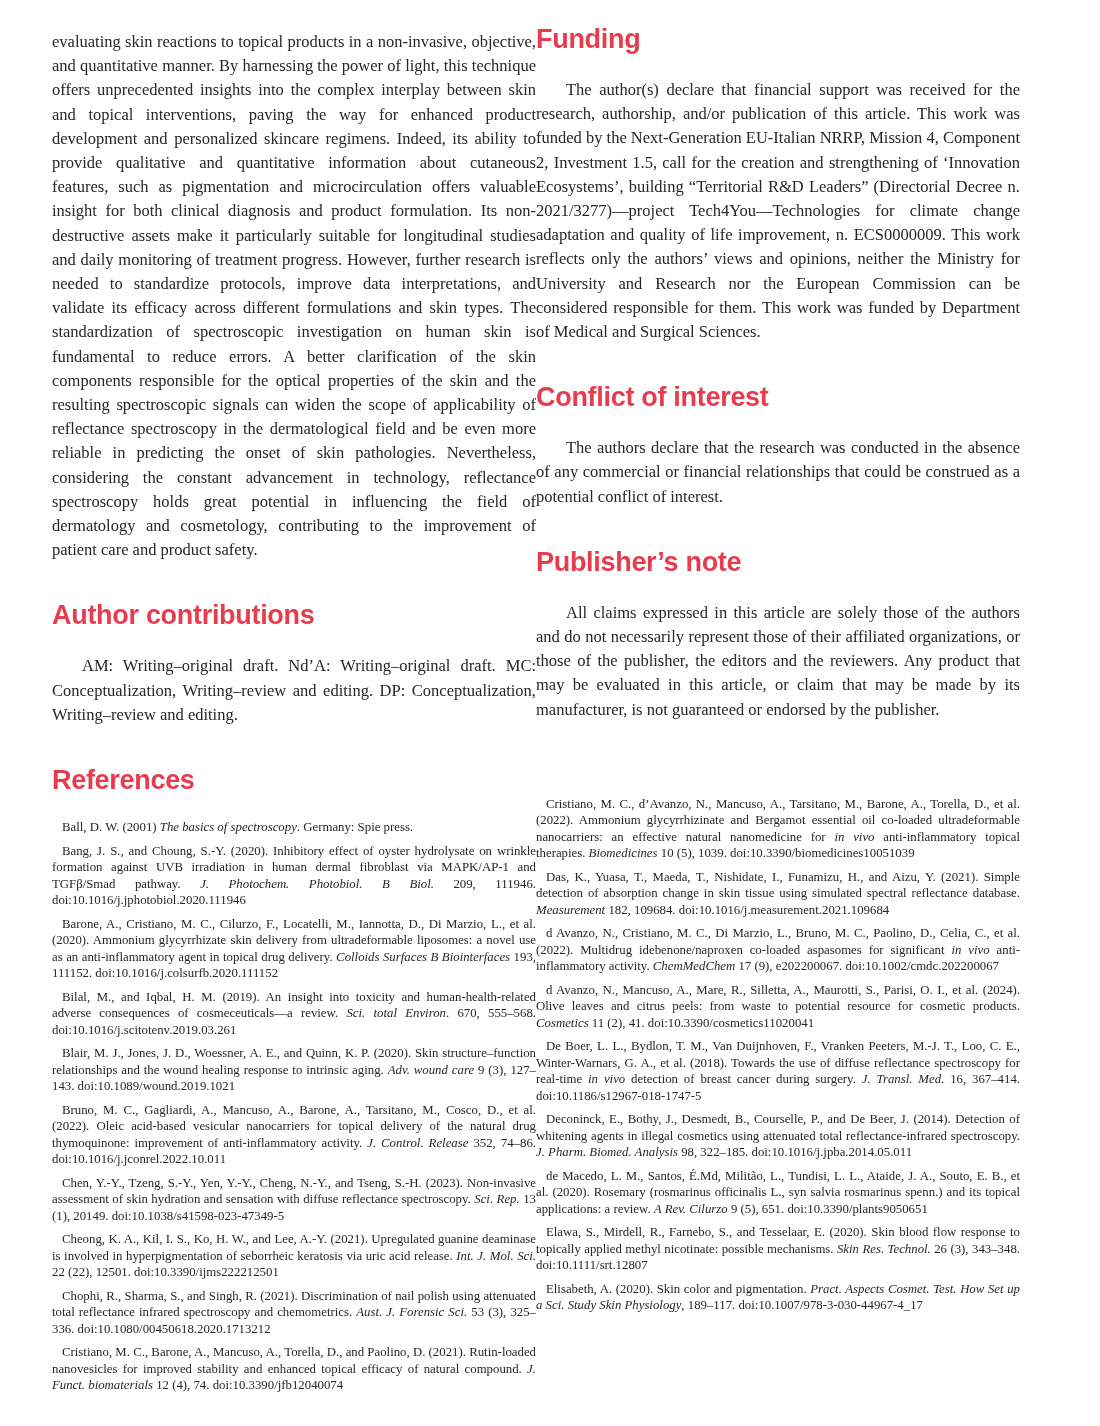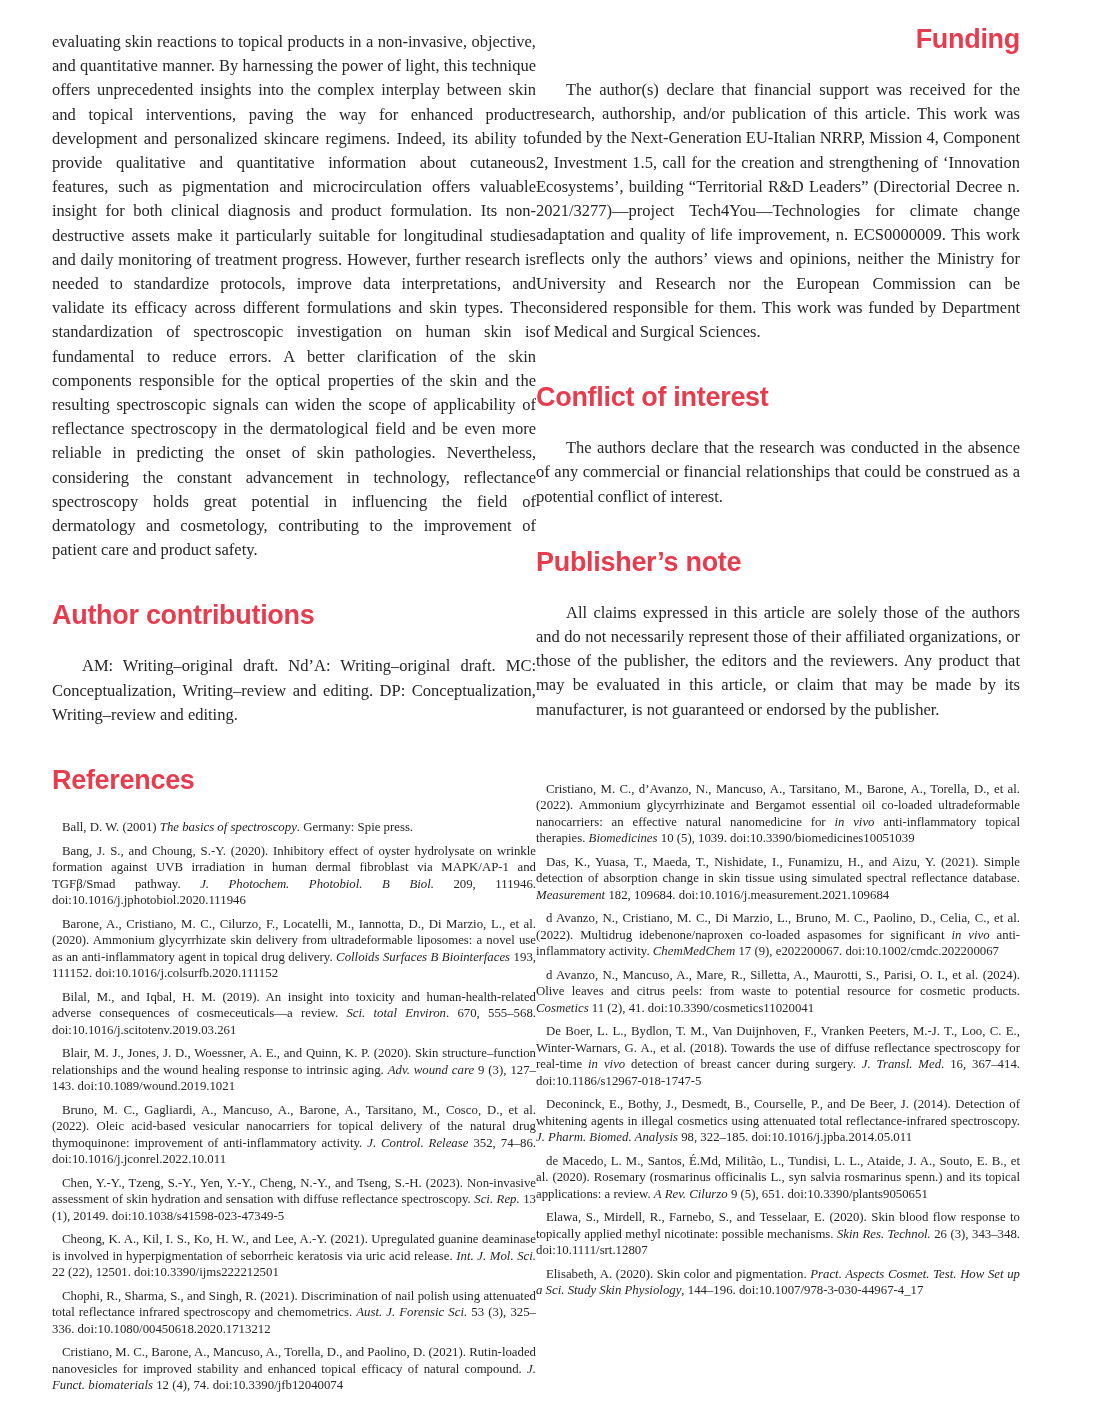--- a/index.html
+++ b/index.html
@@ -19,34 +19,34 @@
 
   h2.section-heading {
     font-family: "Liberation Sans", sans-serif;
     font-weight: bold;
     font-size: 27px;
     line-height: 34px;
     letter-spacing: -0.3px;
     margin: 36px 0 22px 0;
     color: #e63c4e;
   }
-  h2.first { margin-top: 0; text-align: right; }
+  h2.first { margin-top: 0; }
   h2.ac-heading { }
 
   p.body-para {
     font-size: 16.5px;
     line-height: 24.2px;
     text-align: justify;
     margin: 0;
   }
   p.intro { margin-top: 8px; }
   p.indent { text-indent: 30px; }
 
   .refs { margin-top: 0; }
-  .refs-continued { margin-top: 59px; }
+  .refs-continued { margin-top: 74px; }
   .ref {
     font-size: 12.8px;
     line-height: 16.5px;
     text-align: justify;
     text-indent: 10px;
     margin: 0 0 7px 0;
   }
   .ref i { font-style: italic; }
 </style>
 </head>
@@ -87,17 +87,17 @@
 
     <div class="refs refs-continued">
         <p class="ref"><span>Cristiano, M. C., d’Avanzo, N., Mancuso, A., Tarsitano, M., Barone, A., Torella, D., et al. (2022). Ammonium glycyrrhizinate and Bergamot essential oil co-loaded ultradeformable nanocarriers: an effective natural nanomedicine for </span><i>in vivo</i><span> anti-inflammatory topical therapies. </span><i>Biomedicines</i><span> 10 (5), 1039. doi:10.3390/biomedicines10051039</span></p>
         <p class="ref"><span>Das, K., Yuasa, T., Maeda, T., Nishidate, I., Funamizu, H., and Aizu, Y. (2021). Simple detection of absorption change in skin tissue using simulated spectral reflectance database. </span><i>Measurement</i><span> 182, 109684. doi:10.1016/j.measurement.2021.109684</span></p>
         <p class="ref"><span>d Avanzo, N., Cristiano, M. C., Di Marzio, L., Bruno, M. C., Paolino, D., Celia, C., et al. (2022). Multidrug idebenone/naproxen co-loaded aspasomes for significant </span><i>in vivo</i><span> anti-inflammatory activity. </span><i>ChemMedChem</i><span> 17 (9), e202200067. doi:10.1002/cmdc.202200067</span></p>
         <p class="ref"><span>d Avanzo, N., Mancuso, A., Mare, R., Silletta, A., Maurotti, S., Parisi, O. I., et al. (2024). Olive leaves and citrus peels: from waste to potential resource for cosmetic products. </span><i>Cosmetics</i><span> 11 (2), 41. doi:10.3390/cosmetics11020041</span></p>
         <p class="ref"><span>De Boer, L. L., Bydlon, T. M., Van Duijnhoven, F., Vranken Peeters, M.-J. T., Loo, C. E., Winter-Warnars, G. A., et al. (2018). Towards the use of diffuse reflectance spectroscopy for real-time </span><i>in vivo</i><span> detection of breast cancer during surgery. </span><i>J. Transl. Med</i><span>. 16, 367–414. doi:10.1186/s12967-018-1747-5</span></p>
         <p class="ref"><span>Deconinck, E., Bothy, J., Desmedt, B., Courselle, P., and De Beer, J. (2014). Detection of whitening agents in illegal cosmetics using attenuated total reflectance-infrared spectroscopy. </span><i>J. Pharm. Biomed. Analysis</i><span> 98, 322–185. doi:10.1016/j.jpba.2014.05.011</span></p>
         <p class="ref"><span>de Macedo, L. M., Santos, É.Md, Militão, L., Tundisi, L. L., Ataide, J. A., Souto, E. B., et al. (2020). Rosemary (rosmarinus officinalis L., syn salvia rosmarinus spenn.) and its topical applications: a review. </span><i>A Rev. Cilurzo</i><span> 9 (5), 651. doi:10.3390/plants9050651</span></p>
         <p class="ref"><span>Elawa, S., Mirdell, R., Farnebo, S., and Tesselaar, E. (2020). Skin blood flow response to topically applied methyl nicotinate: possible mechanisms. </span><i>Skin Res. Technol.</i><span> 26 (3), 343–348. doi:10.1111/srt.12807</span></p>
-        <p class="ref"><span>Elisabeth, A. (2020). Skin color and pigmentation. </span><i>Pract. Aspects Cosmet. Test. How Set up a Sci. Study Skin Physiology</i><span>, 144–196. doi:10.1007/978-3-030-44967-4_17</span></p>
+        <p class="ref"><span>Elisabeth, A. (2020). Skin color and pigmentation. </span><i>Pract. Aspects Cosmet. Test. How Set up a Sci. Study Skin Physiology</i><span>, 189–117. doi:10.1007/978-3-030-44967-4_17</span></p>
       </div>
   </div>
 
 </div>
 
 </body></html>

